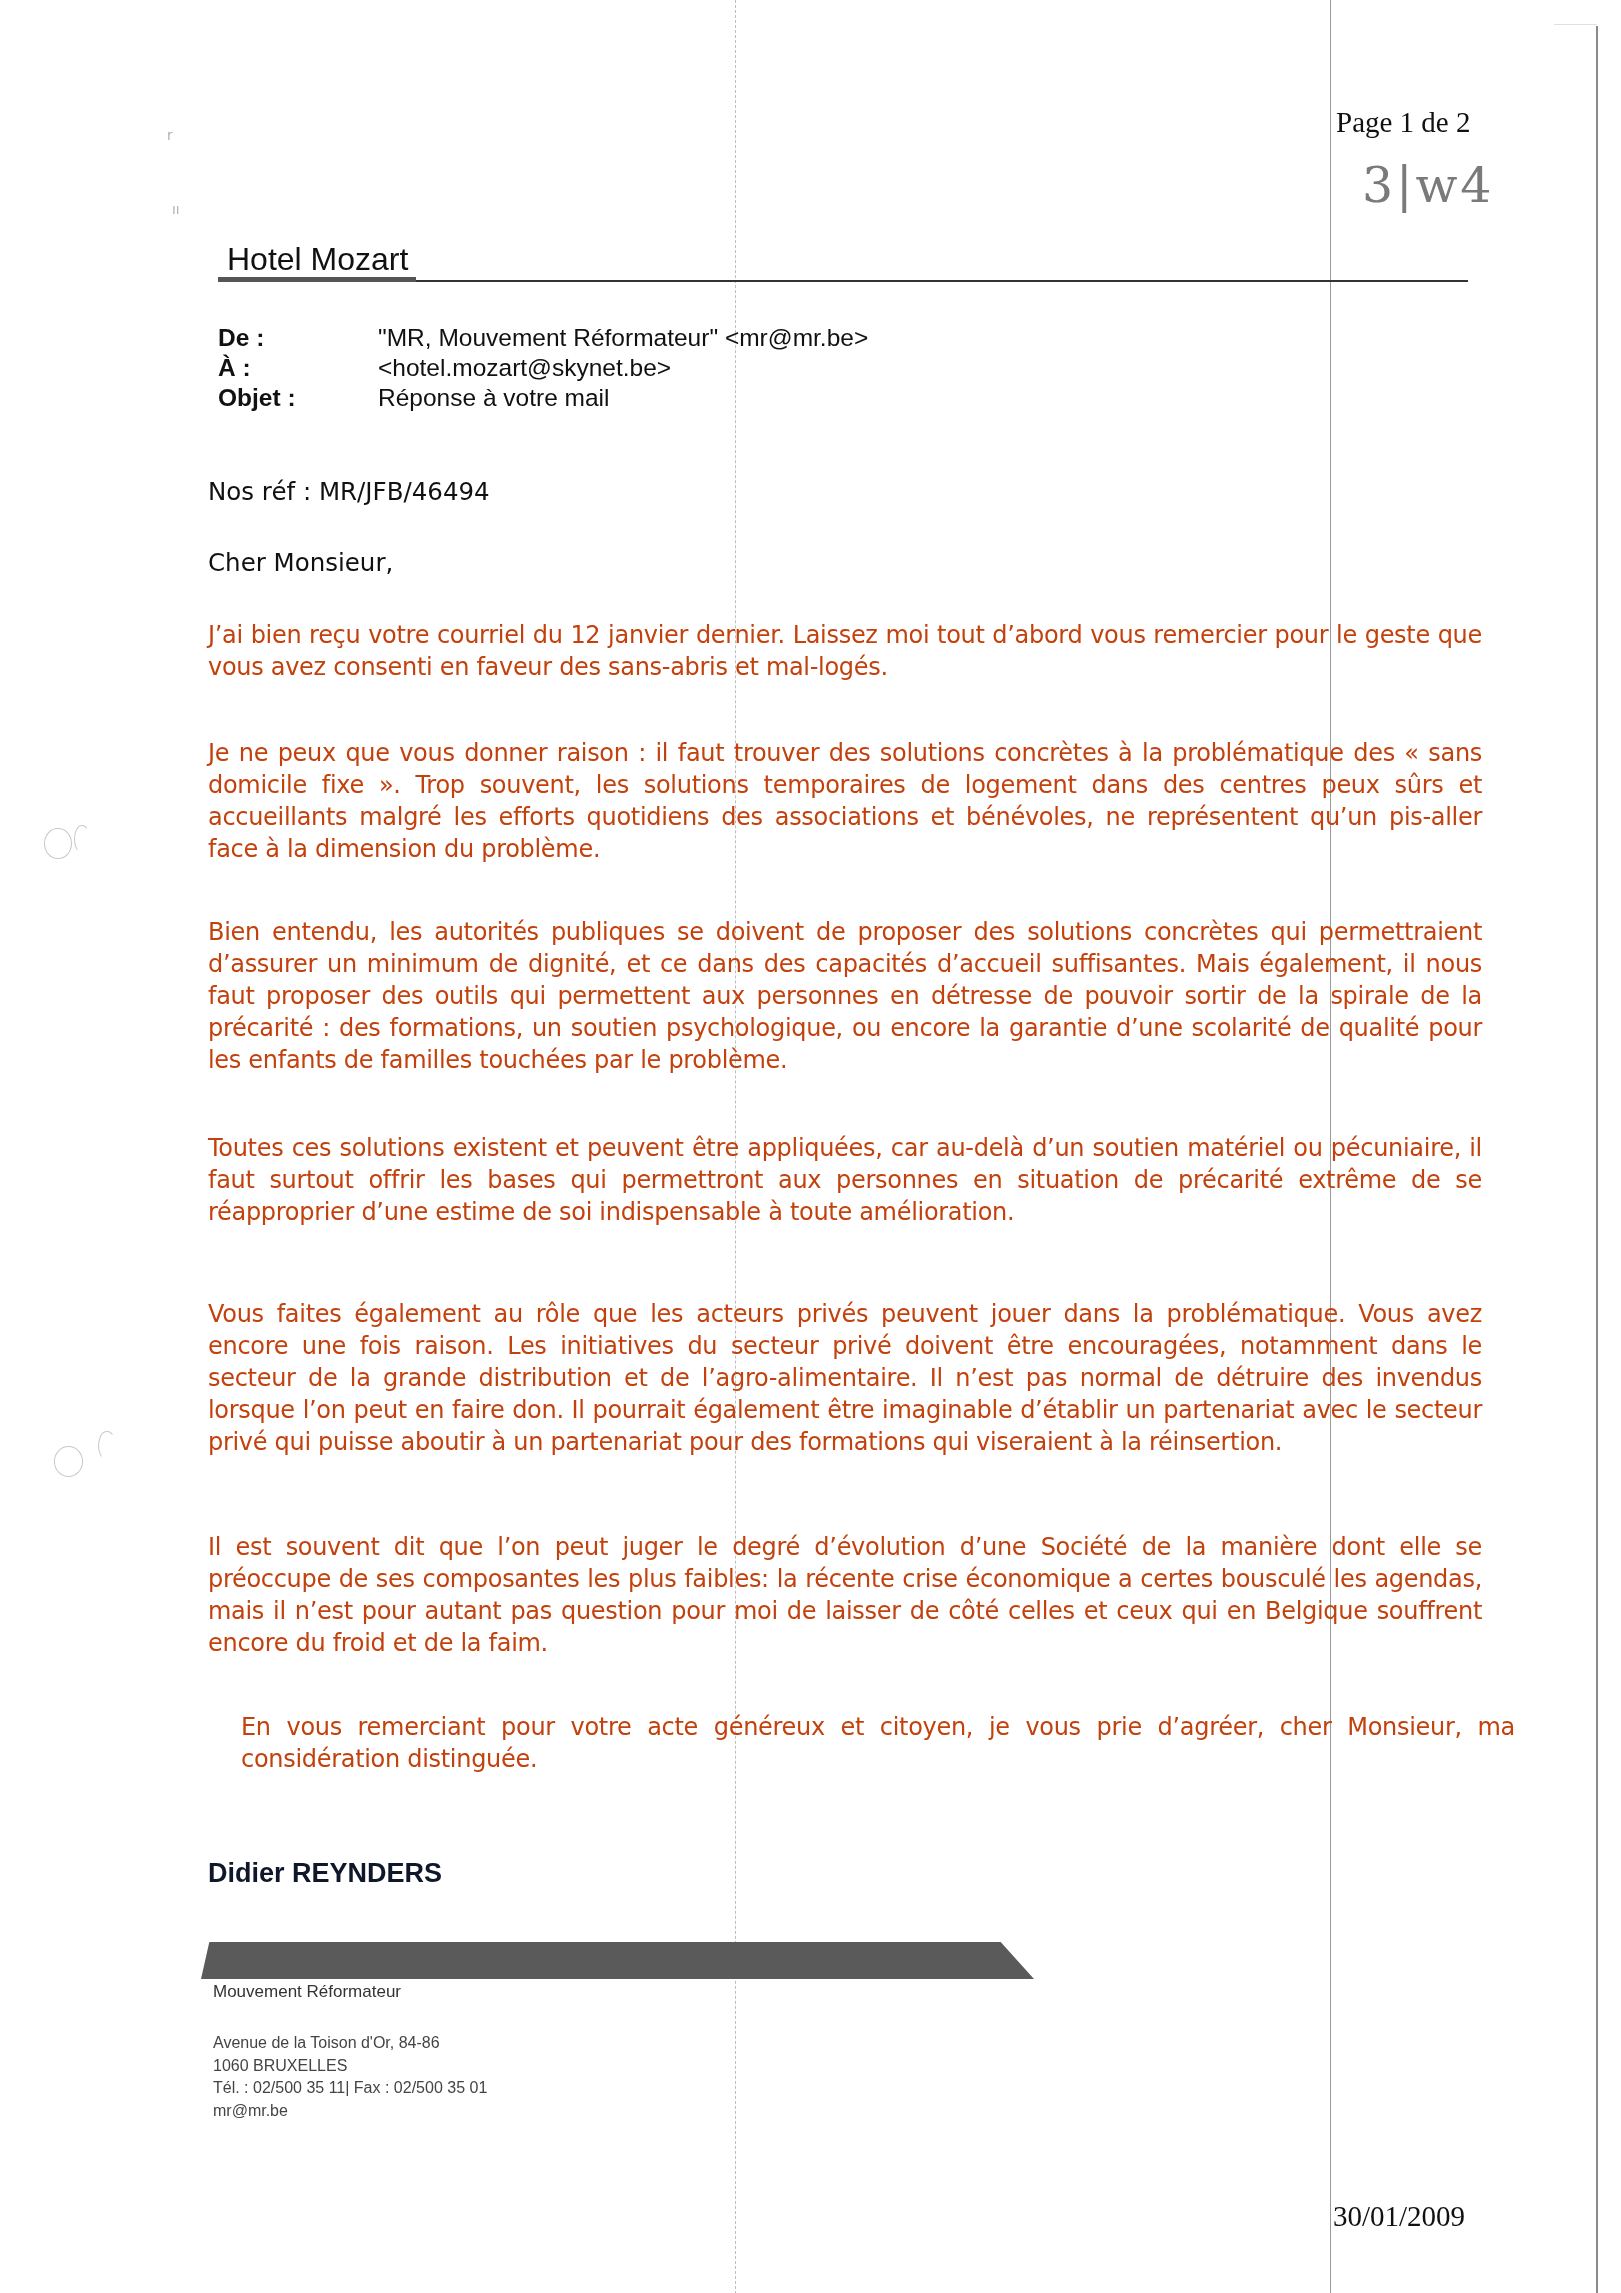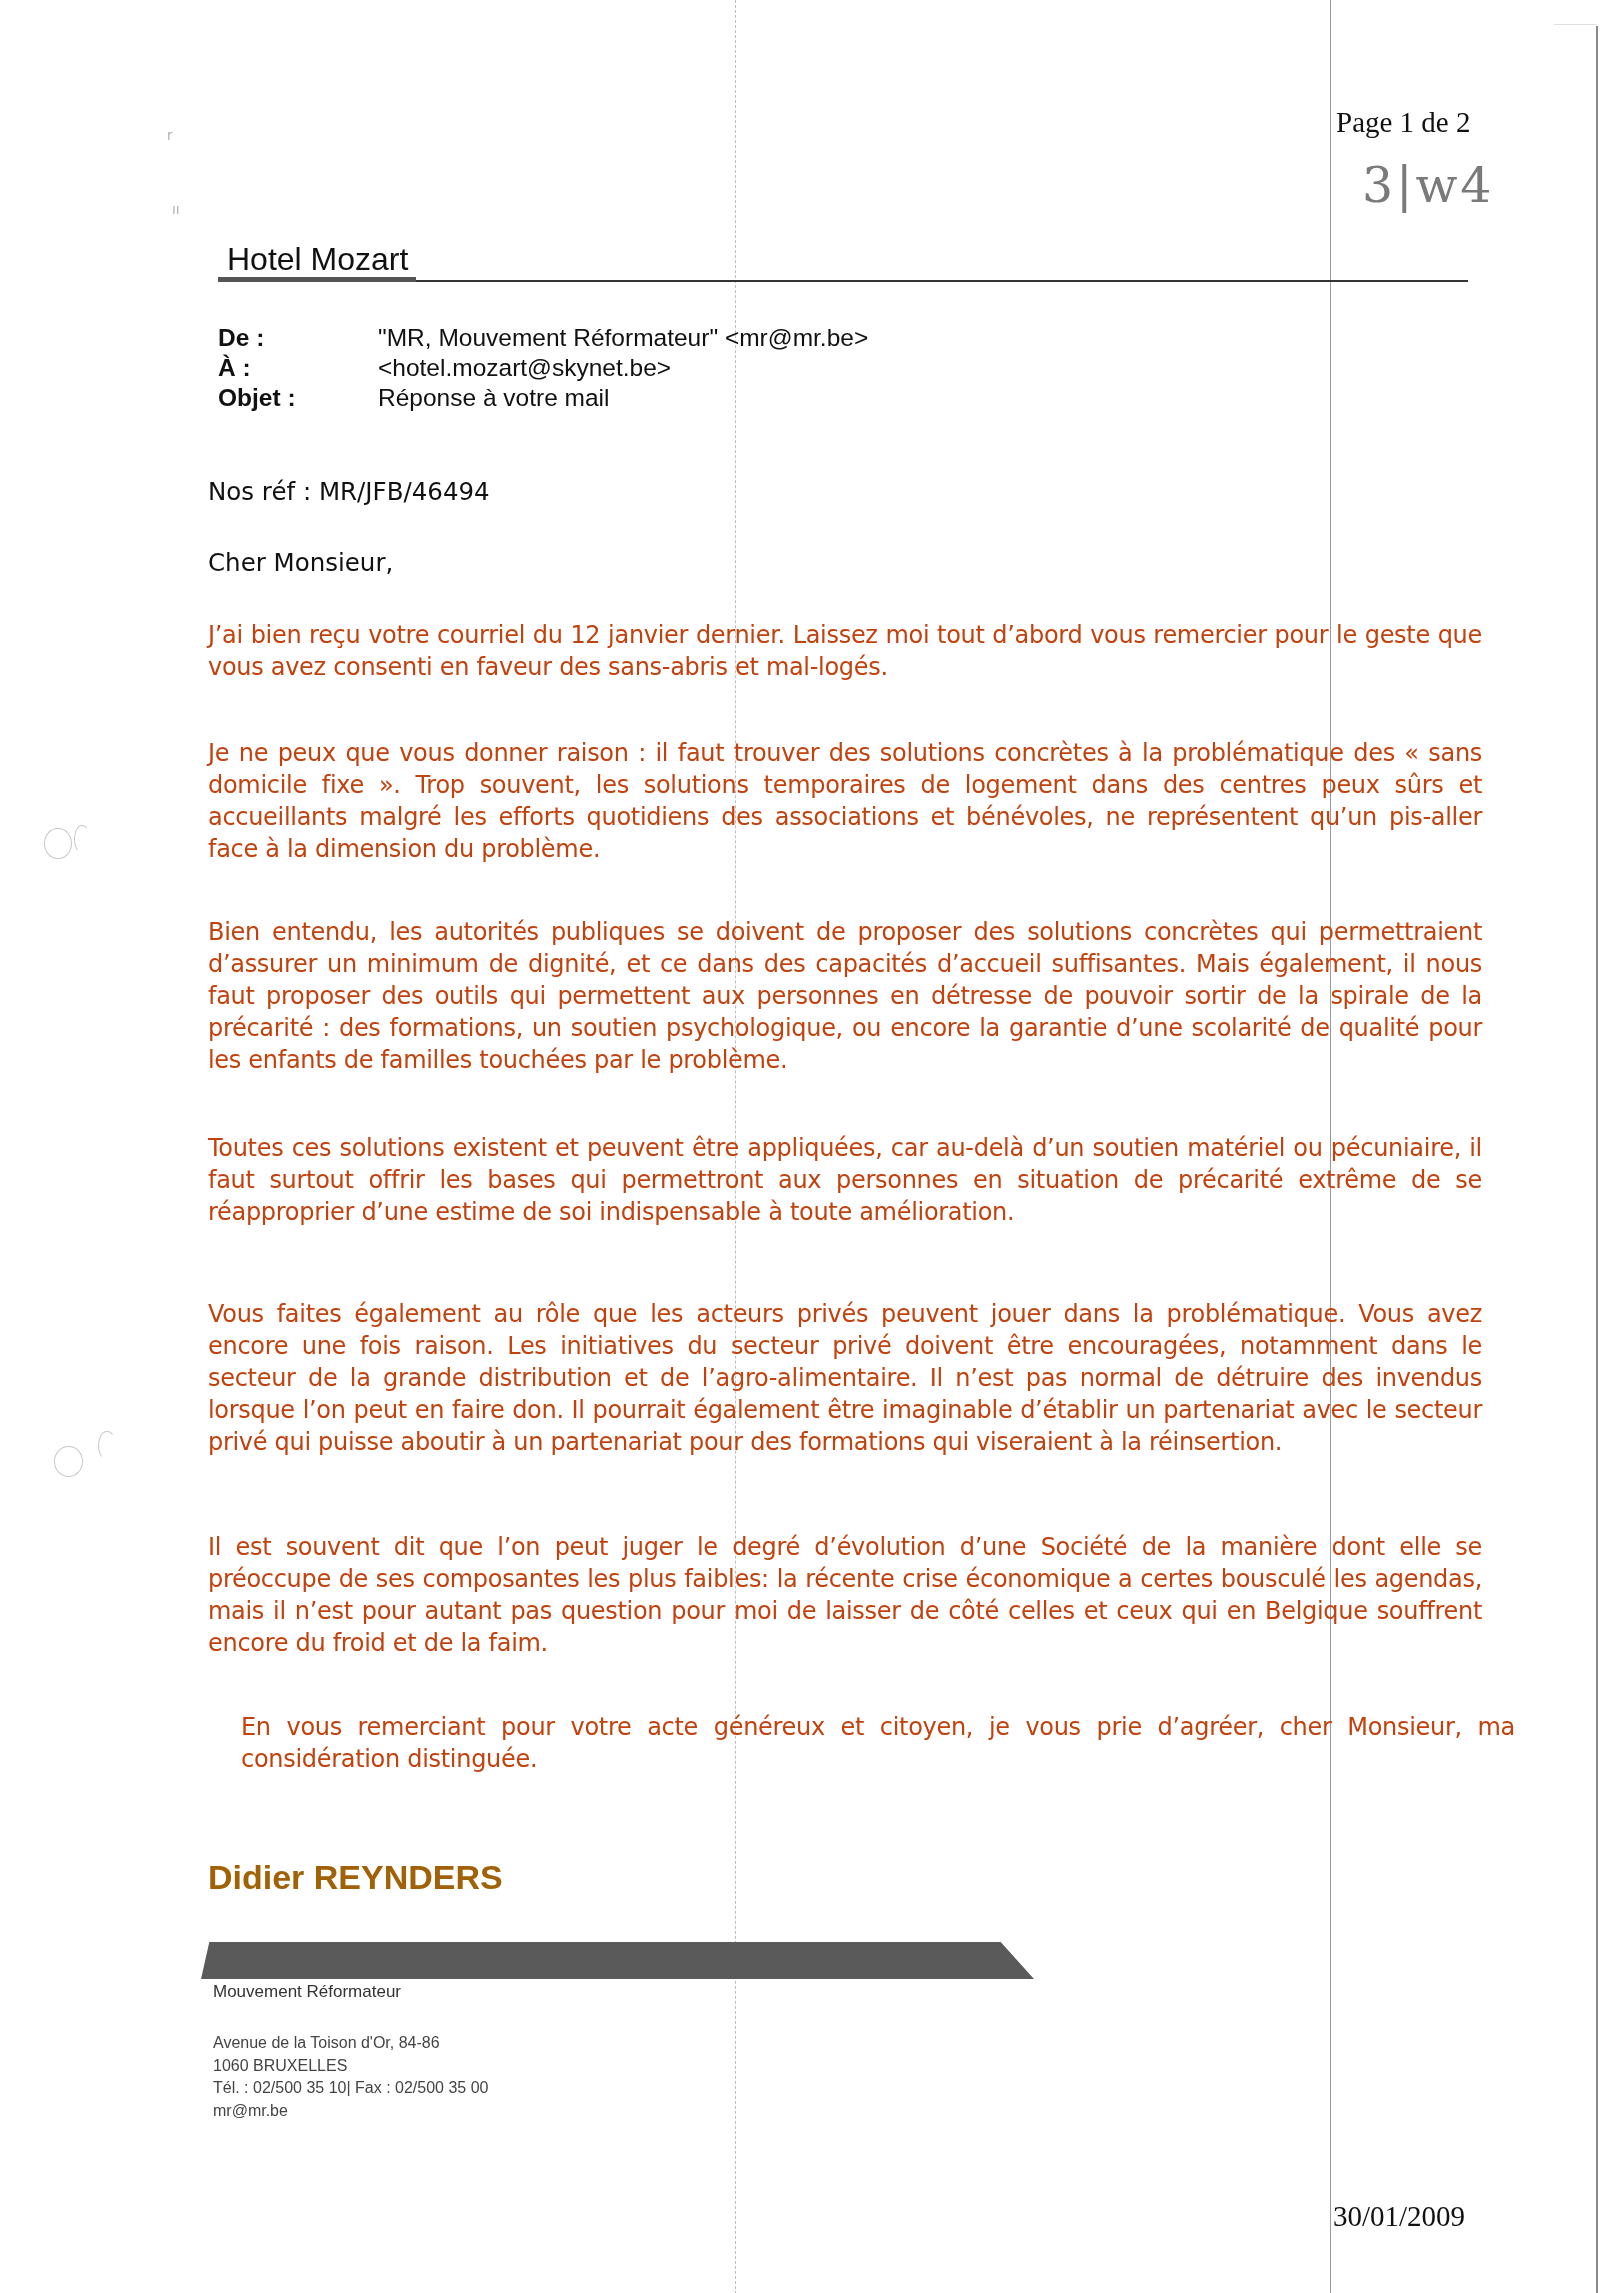--- a/index.html
+++ b/index.html
@@ -38,21 +38,21 @@
   .salutation { top: 545px; }
   .para { position: absolute; left: 208px; width: 1274px; font-family: "DejaVu Sans", sans-serif; font-size: 24px; line-height: 32px; color: #c2410c; text-align: justify; margin: 0; letter-spacing: -0.3px; }
   .p1 { top: 619px; }
   .p2 { top: 737px; }
   .p3 { top: 916px; }
   .p4 { top: 1132px; }
   .p5 { top: 1274px; margin-top: 24px; }
   .p6 { top: 1531px; }
   .p7 { top: 1711px; margin-left: 33px; }
 
-  .signature { position: absolute; left: 208px; top: 1858px; font-family: "Liberation Sans", sans-serif; font-weight: bold; font-size: 34px; color: #a16207; }
+  .signature { position: absolute; left: 208px; top: 1858px; font-family: "Liberation Sans", sans-serif; font-weight: bold; font-size: 27px; color: #0f172a; }
 
   
   .bar { position: absolute; left: 201px; top: 1942px; width: 833px; height: 37px; background: #5a5a5a;
          clip-path: polygon(1% 0, 96% 0, 100% 100%, 0 100%); border-radius: 7.8px 9.8px 0 0; }
   .org-name { position: absolute; left: 213px; top: 1982px; font-family: "Liberation Sans", sans-serif; font-size: 17px; color: #333; }
   .address { position: absolute; left: 213px; top: 2032px; font-family: "Liberation Sans", sans-serif; font-size: 16px; line-height: 22.5px; color: #444; }
 </style>
 </head>
 <body>
 
@@ -101,18 +101,18 @@
 <p class="para p6">Il est souvent dit que l’on peut juger le degré d’évolution d’une Société de la manière dont elle se préoccupe de ses composantes les plus faibles: la récente crise économique a certes bousculé les agendas, mais il n’est pour autant pas question pour moi de laisser de côté celles et ceux qui en Belgique souffrent encore du froid et de la faim.</p>
 <p class="para p7">En vous remerciant pour votre acte généreux et citoyen, je vous prie d’agréer, cher Monsieur, ma considération distinguée.</p>
 
 <div class="signature">Didier REYNDERS</div>
 
 <div class="bar"></div>
 <div class="org-name">Mouvement Réformateur</div>
 <div class="address">
   <div>Avenue de la Toison d'Or, 84-86</div>
   <div>1060 BRUXELLES</div>
-  <div>Tél. : 02/500 35 10| Fax : 02/500 35 00</div>
+  <div>Tél. : 02/500 35 11| Fax : 02/500 35 01</div>
   <div>mr@mr.be</div>
 </div>
 
 <div class="date-footer">30/01/2009</div>
 
 
 </body></html>

